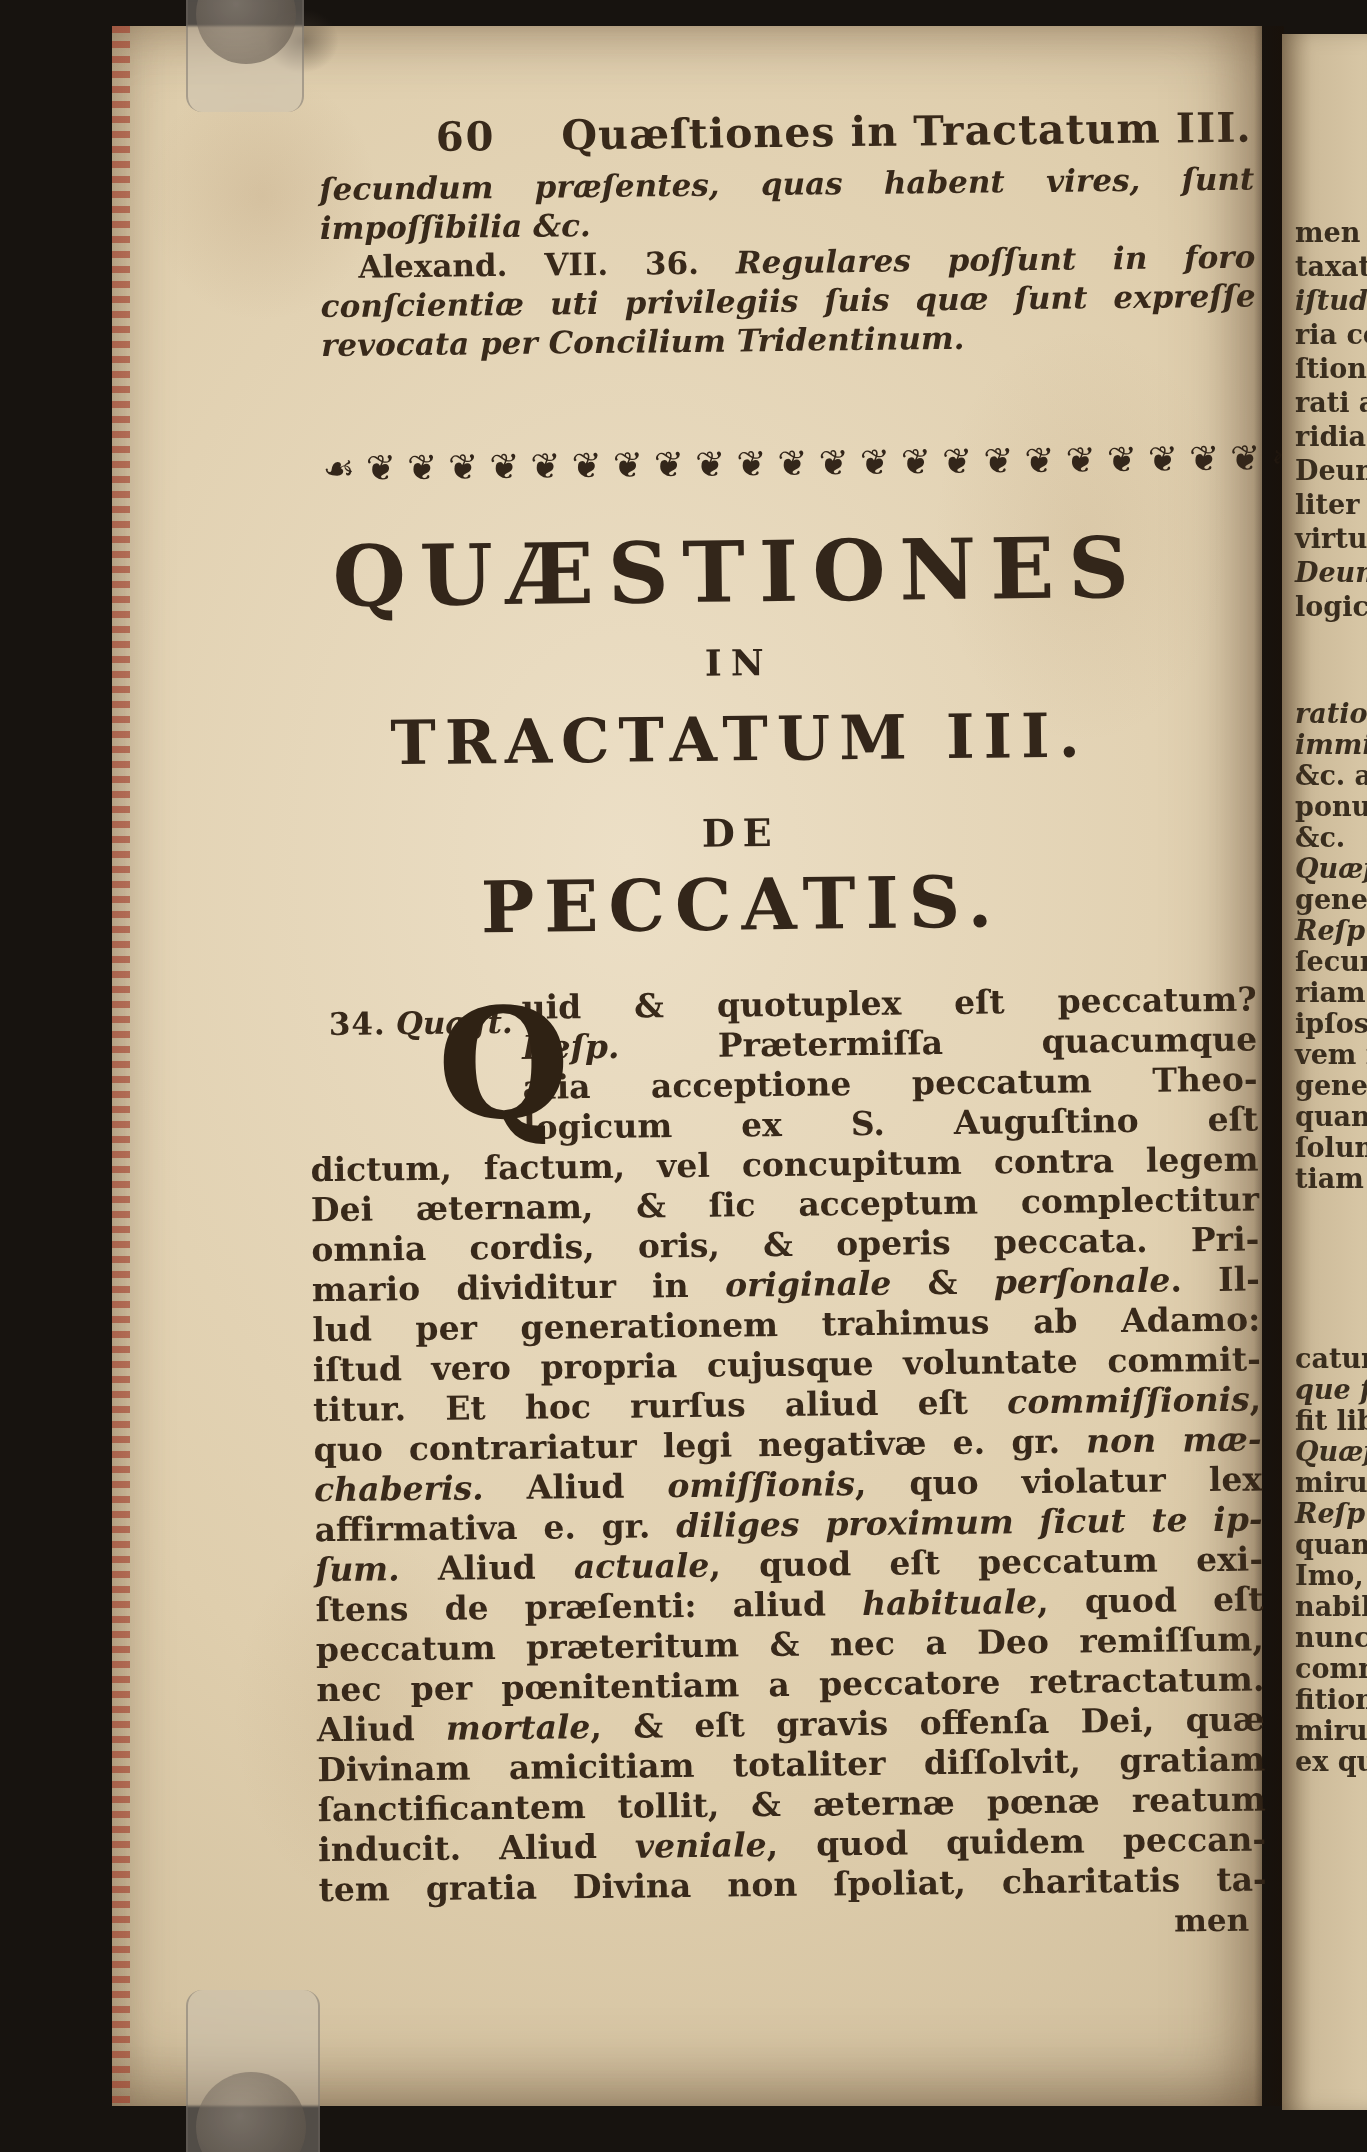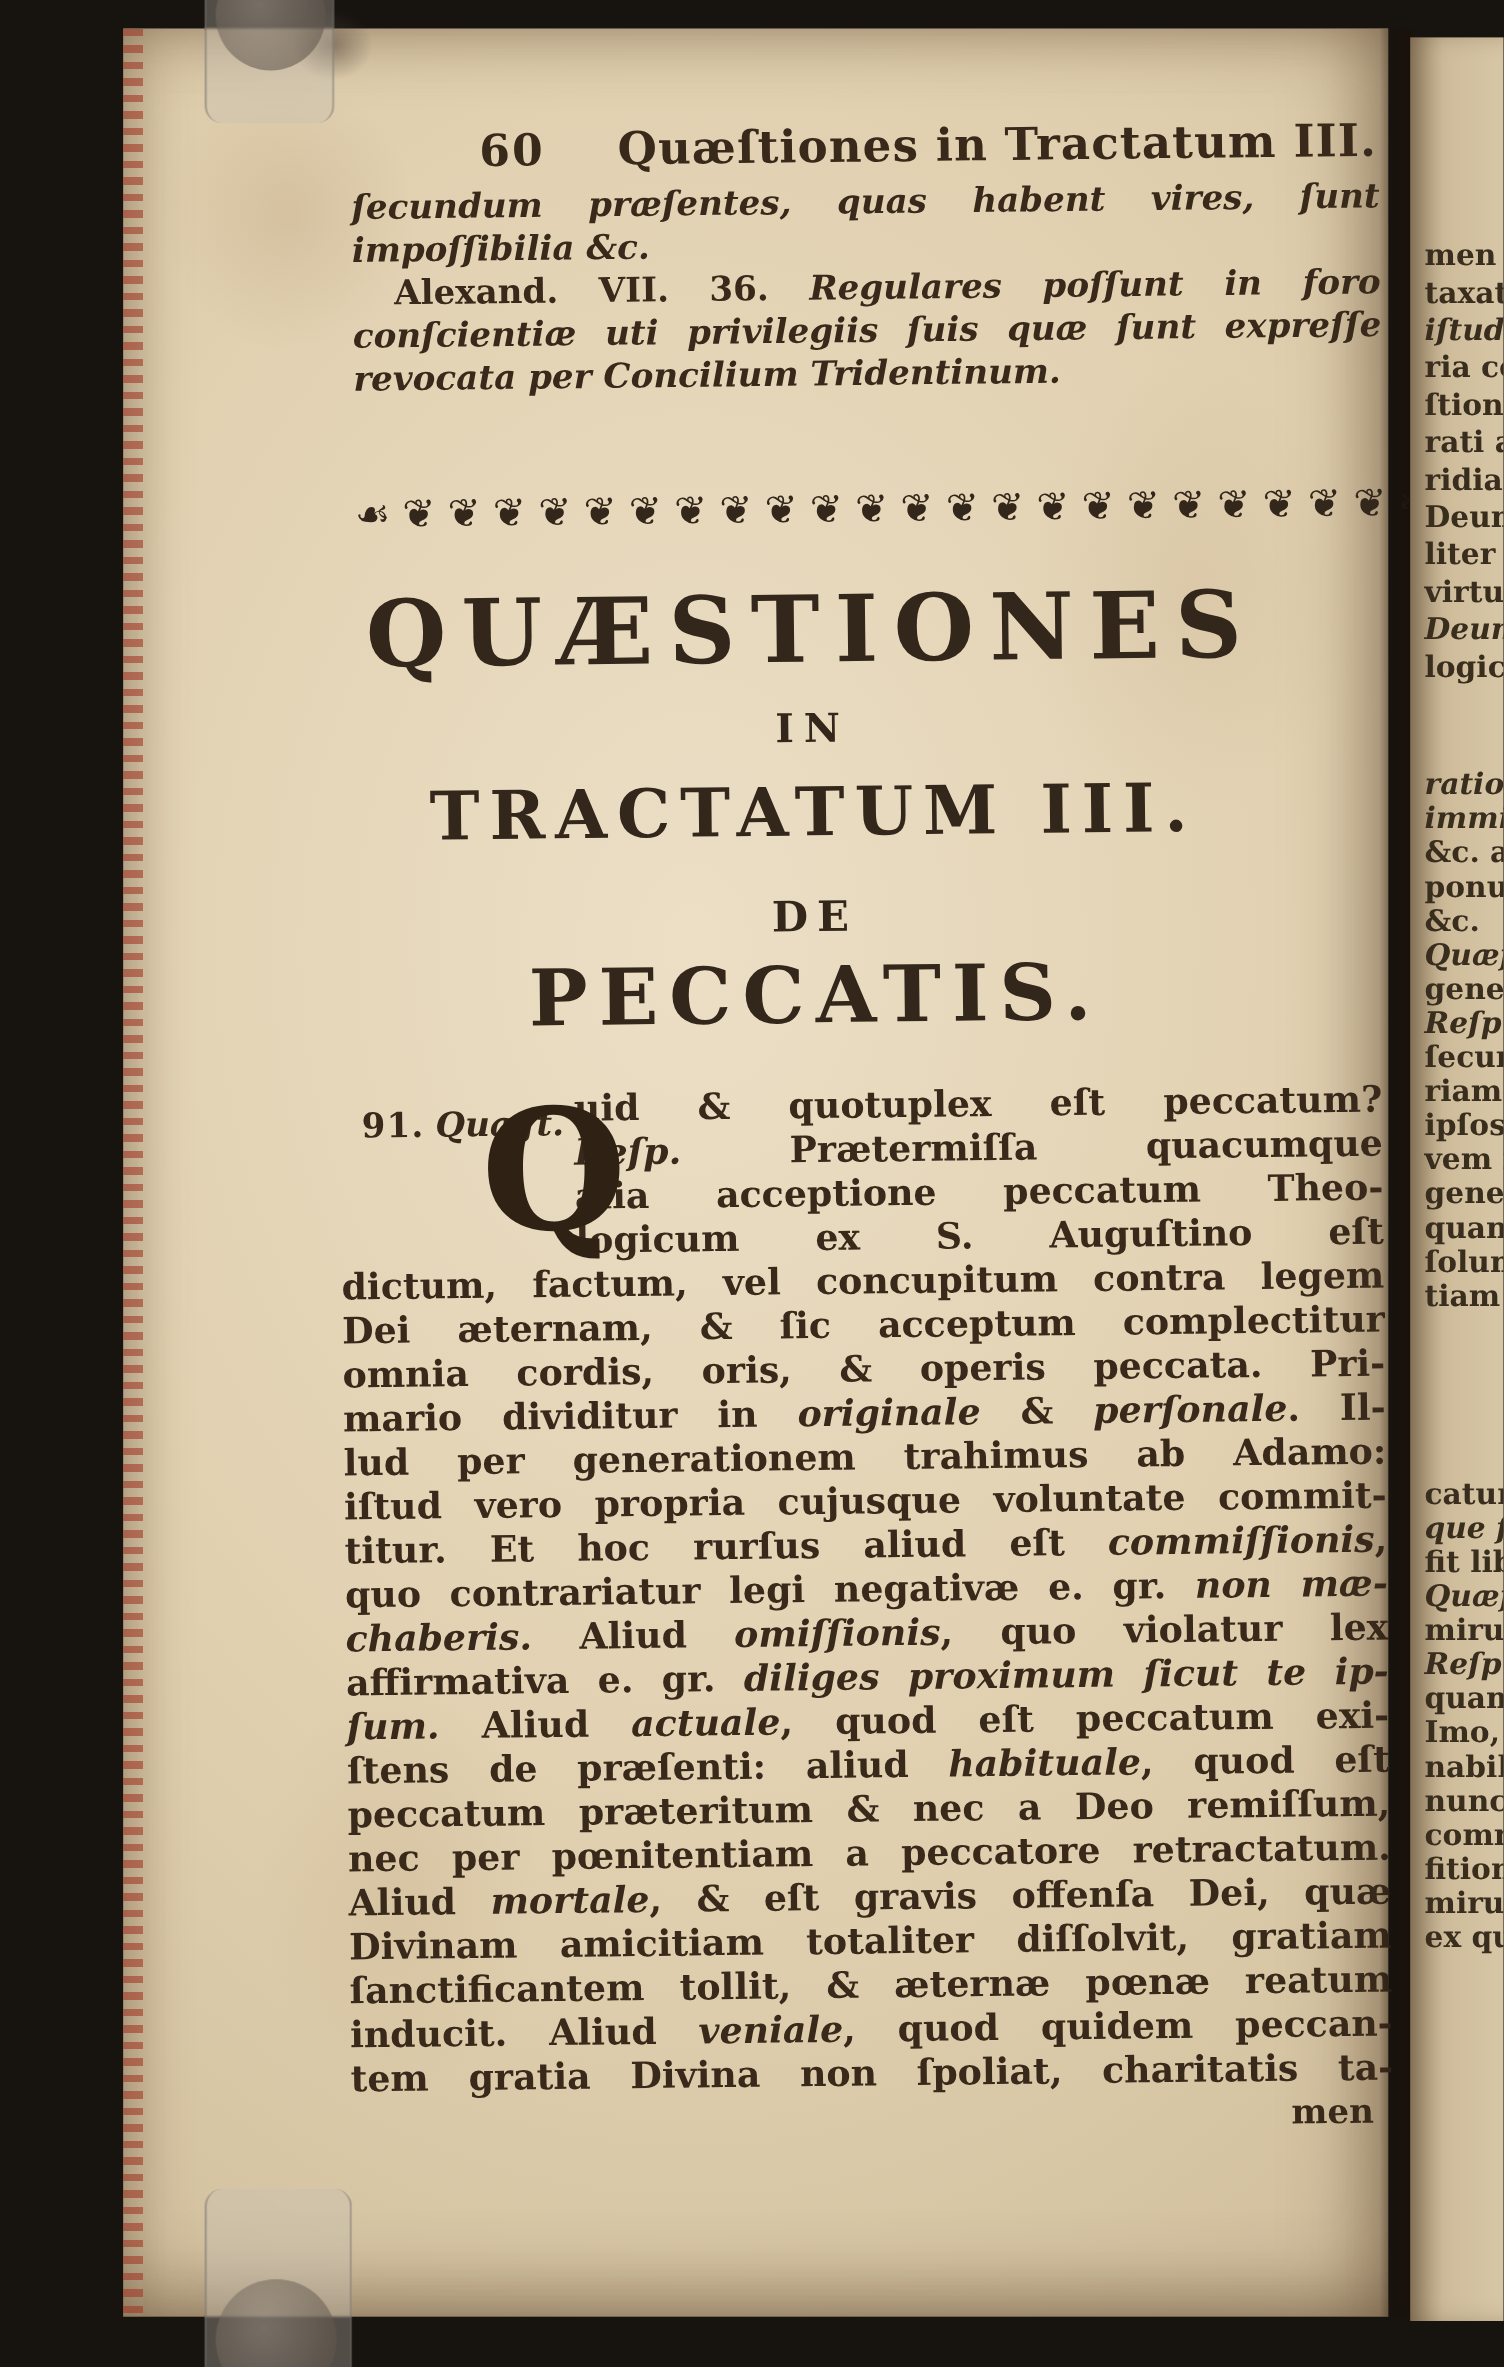--- a/index.html
+++ b/index.html
@@ -123,21 +123,21 @@
       <div class="sect">
         <div class="t1">QUÆSTIONES</div>
         <div class="t2">IN</div>
         <div class="t3">TRACTATUM III.</div>
         <div class="t4">DE</div>
         <div class="t5">PECCATIS.</div>
       </div>
 
       <div class="question">
         <div class="q-marginal">
-          <span class="q-num">91.</span><span class="q-label">Quæſt.</span>
+          <span class="q-num">34.</span><span class="q-label">Quæſt.</span>
         </div>
         <span class="dropcap">Q</span>
         <div class="wrap-lines">
             <div class="line"><span>uid &amp; quotuplex eſt peccatum?</span></div>
             <div class="line"><span class="it">Reſp.</span><span> Prætermiſſa quacumque</span></div>
             <div class="line"><span>alia acceptione peccatum Theo-</span></div>
             <div class="line"><span>logicum ex S. Auguſtino eſt</span></div>
           </div>
         <div class="full-lines">
             <div class="line"><span>dictum, factum, vel concupitum contra legem</span></div>

